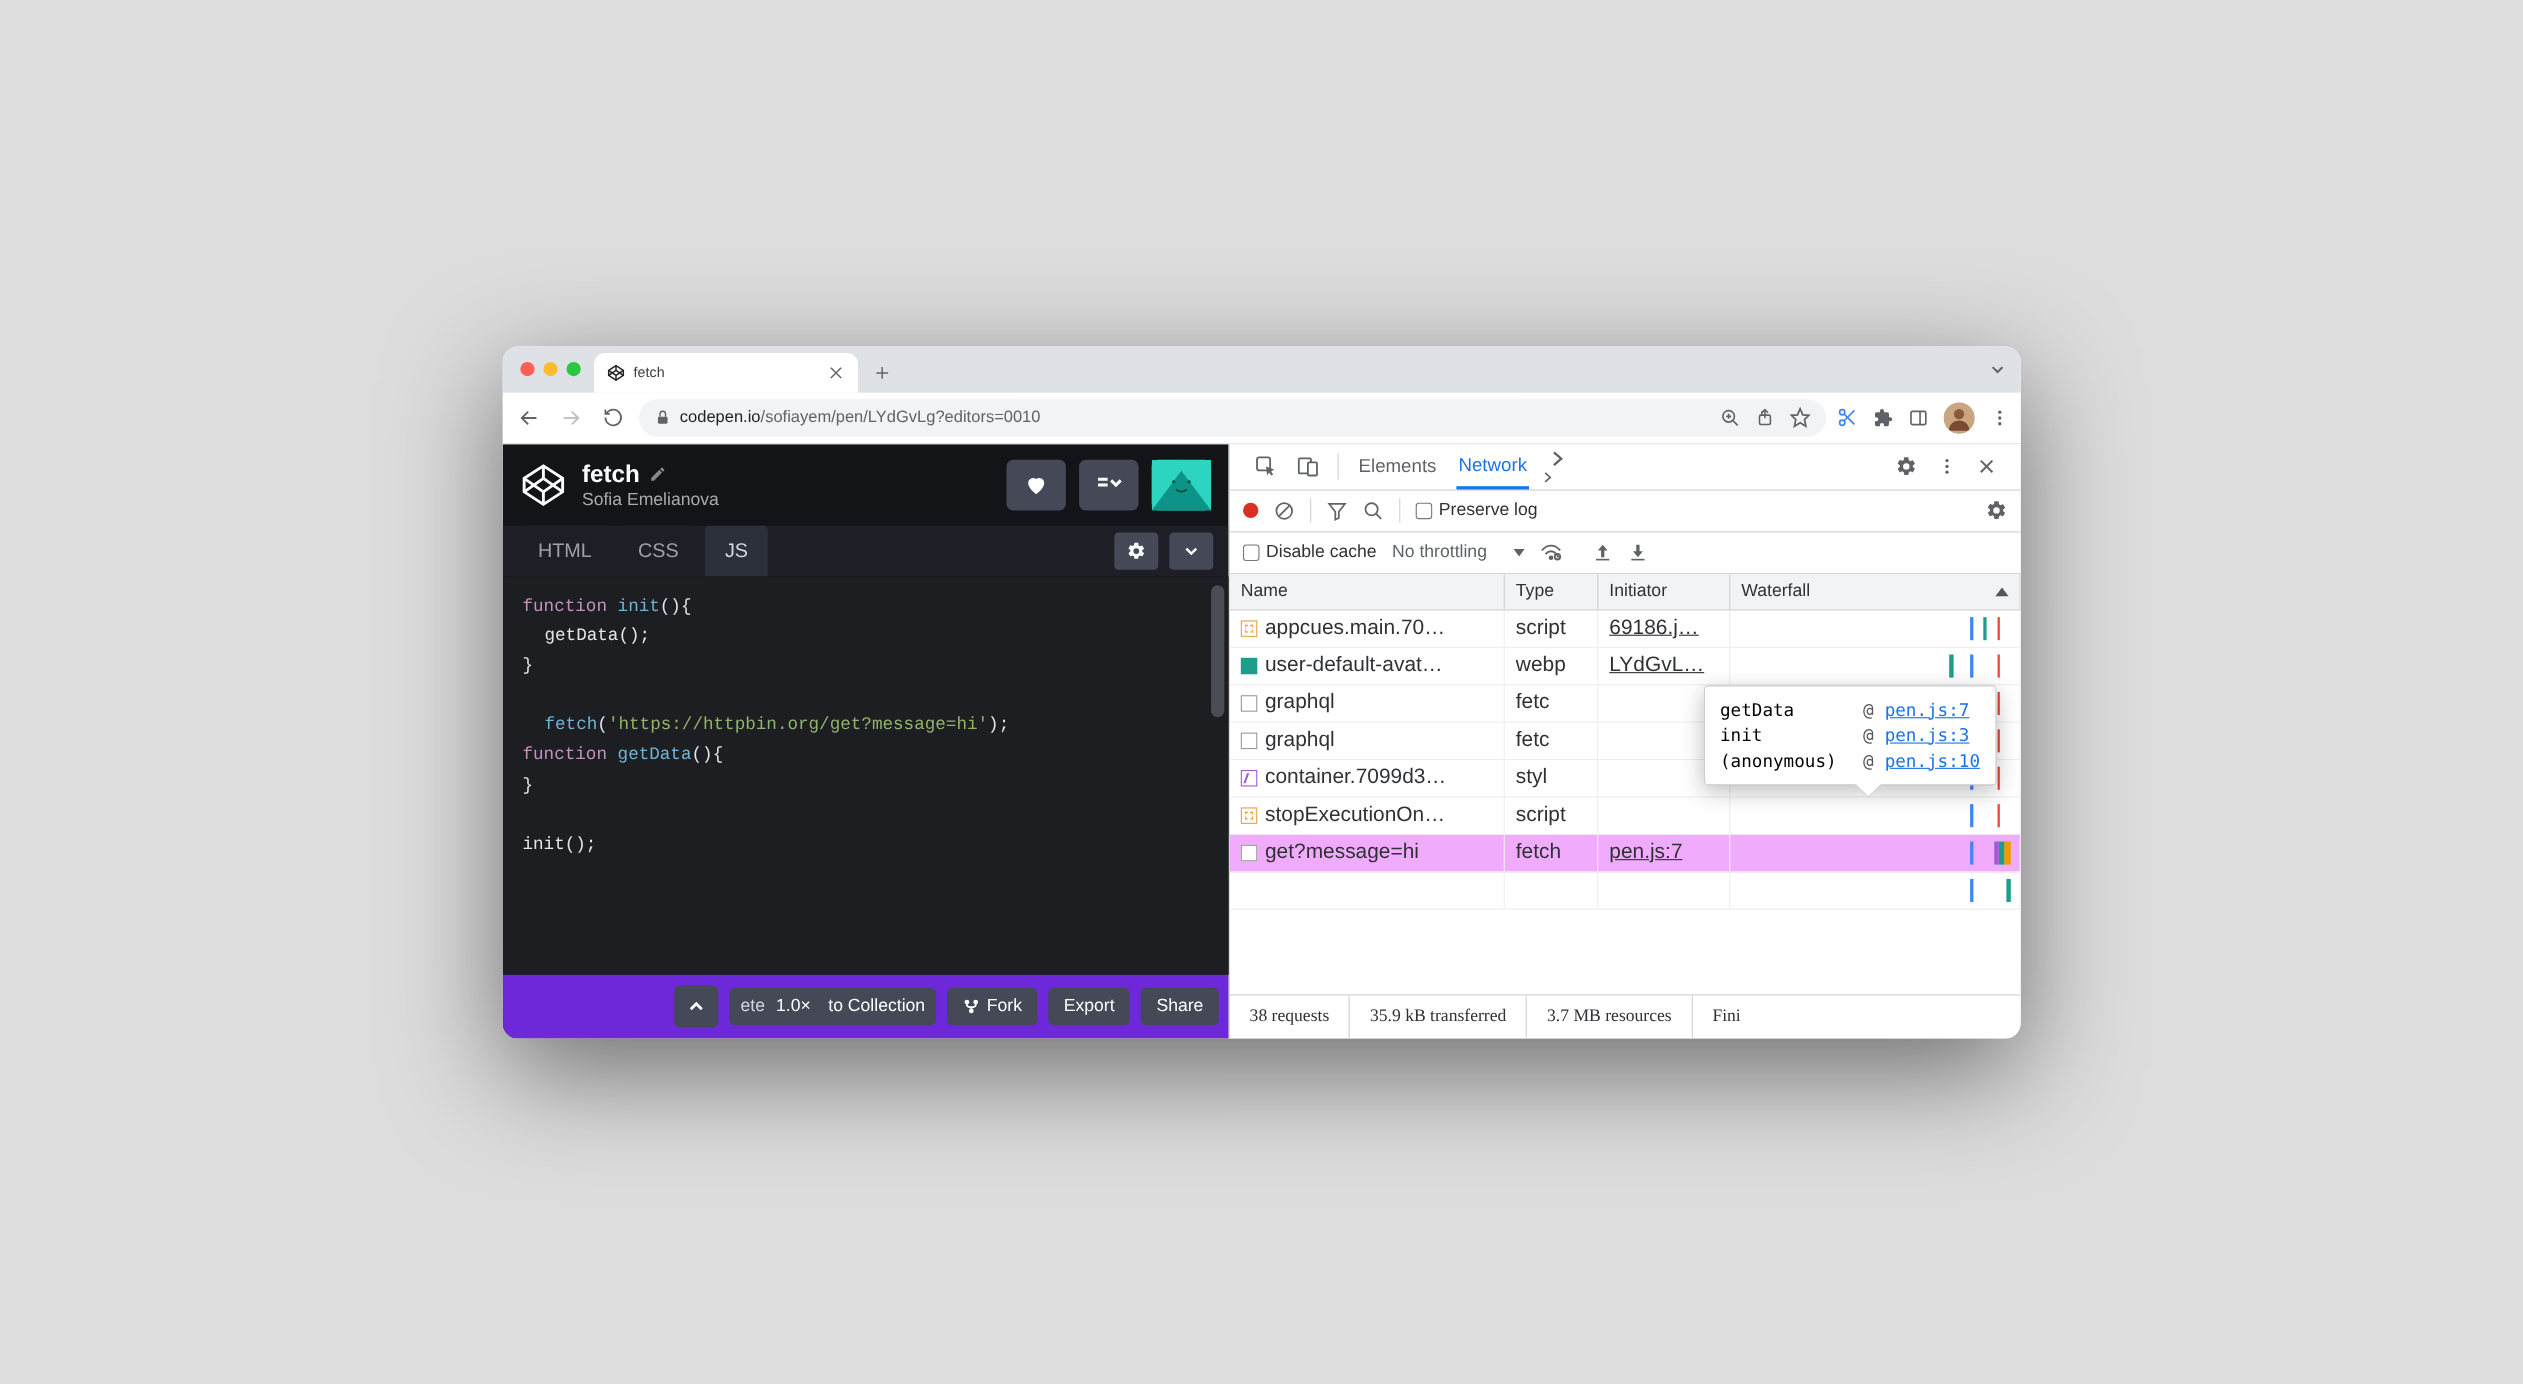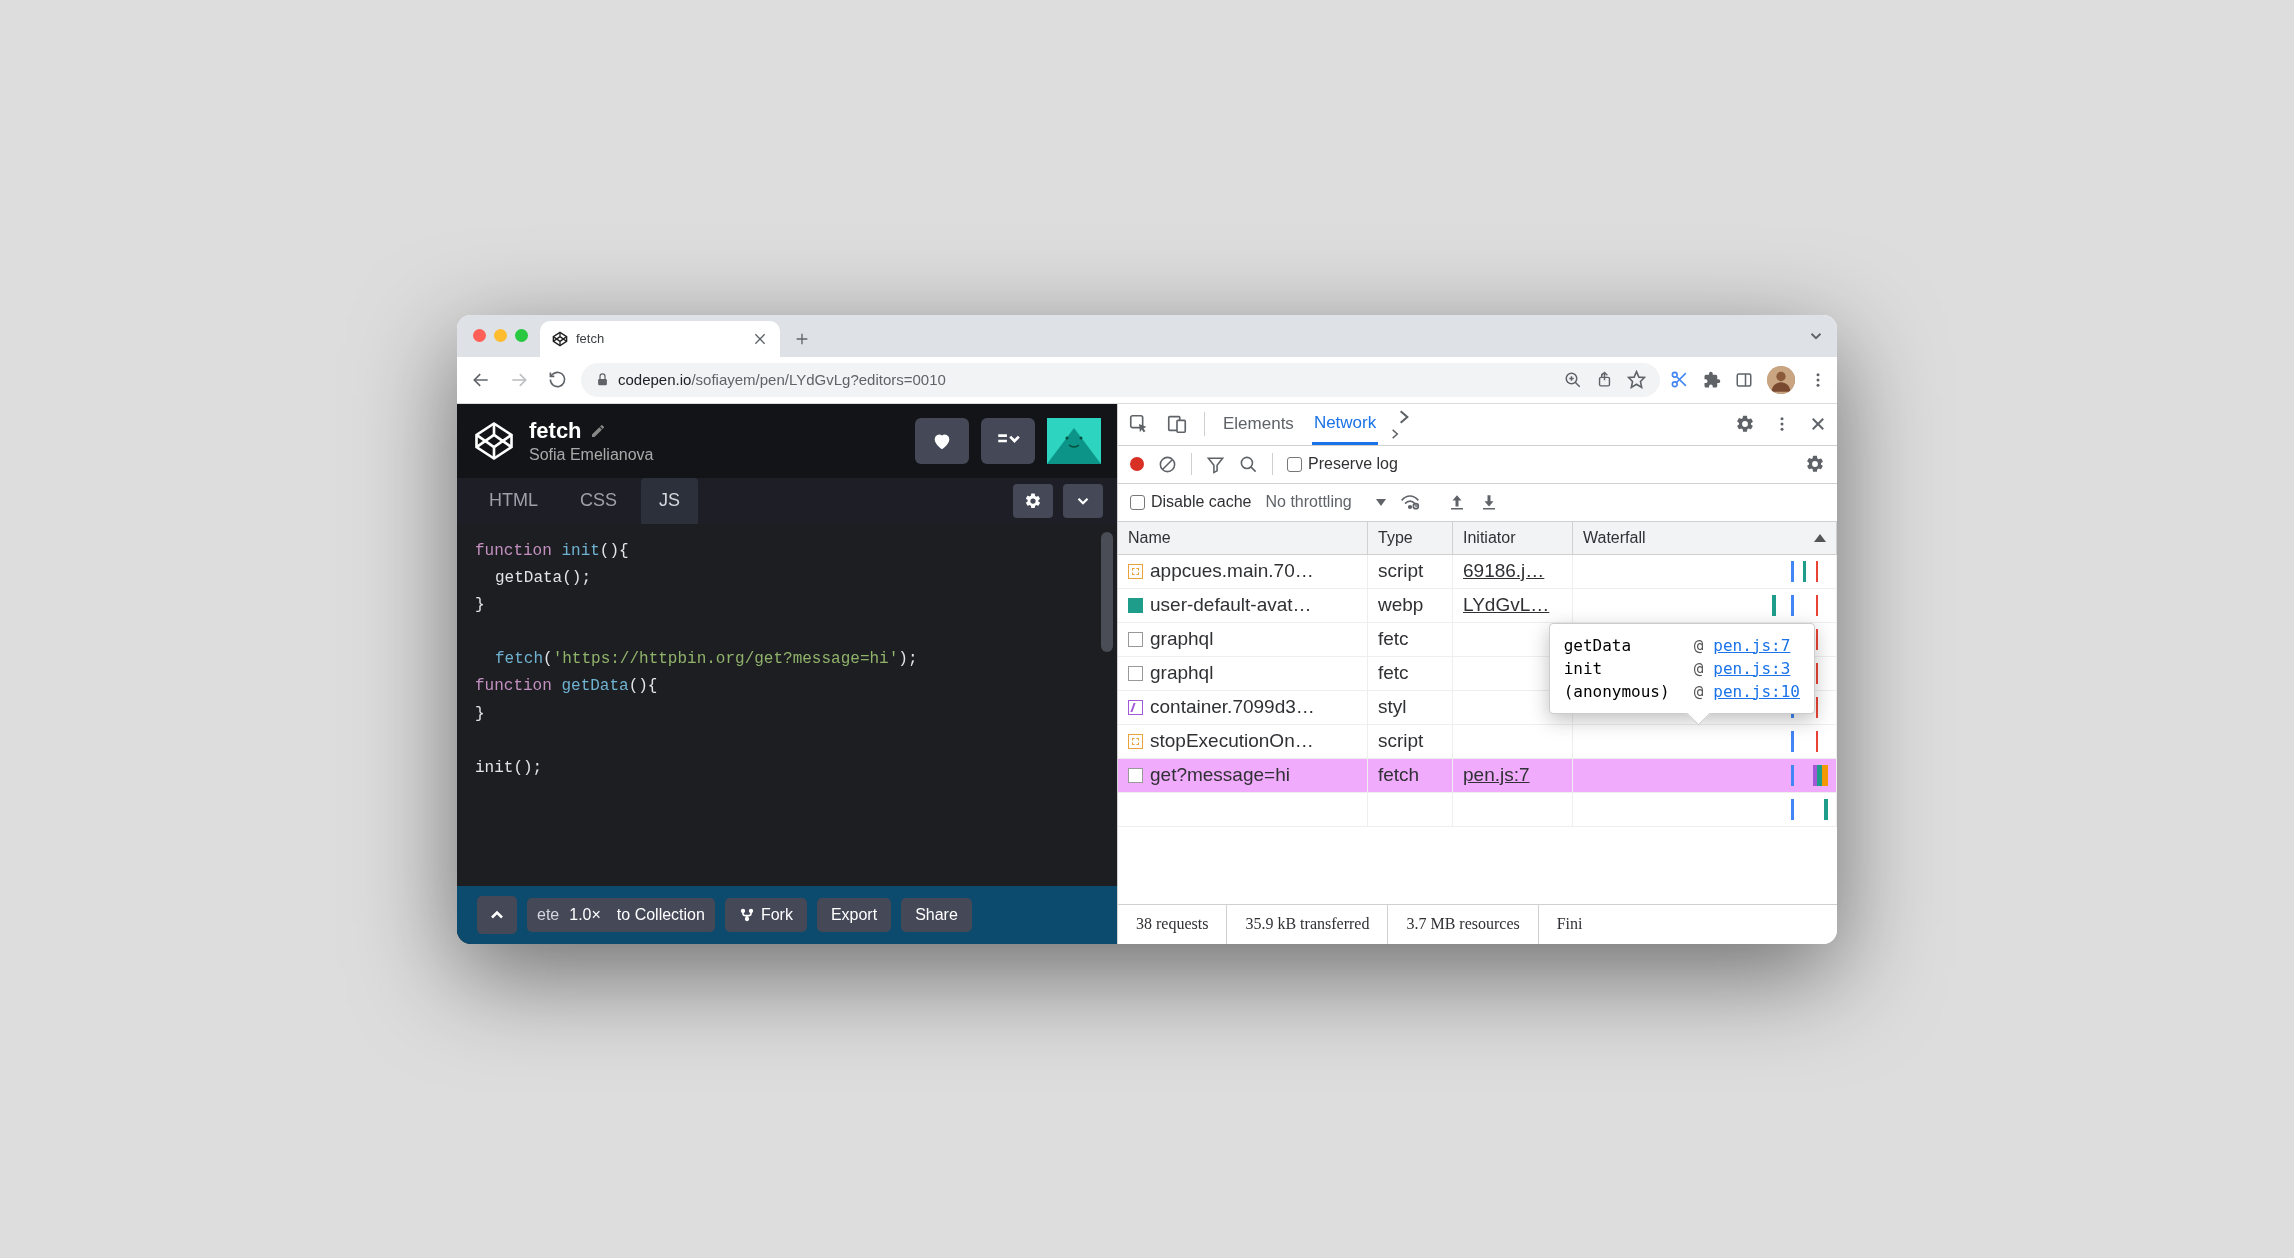--- a/index.html
+++ b/index.html
@@ -61,28 +61,28 @@
   
   .code-area { position:relative; flex:1; background:#1d1e22; padding: 14px 18px; font-family: "SFMono-Regular", Consolas, "Liberation Mono", Menlo, monospace; font-size:16px; line-height:1.7; color:#d5d7de; overflow:hidden;}
   .code-area .scrollbar {position:absolute; right:4px; top:8px; width:12px; height:120px; background:#4a4d56; border-radius:6px;}
   .tok-kw { color:#c490c0;}
   .tok-fn { color:#6fb3d2;}
   .tok-str { color:#90b36a;}
   .tok-plain { color:#e4e4e7;}
   .indent { display:inline-block; width: 20px;}
 
   
-  .cp-footer { background:#0c4a6e; display:flex; align-items:center; padding: 10px 20px; gap: 10px; font-size:16px;}
+  .cp-footer { background:#6d28d9; display:flex; align-items:center; padding: 10px 9px; gap: 10px; font-size:16px;justify-content:flex-end;}
   .cp-footer .ftr-btn { background:#444857; color:#fff; border-radius:5px; padding: 8px 14px; display:flex; align-items:center; gap:6px;}
   .cp-footer .ftr-chunk { background:#444857; color:#fff; border-radius:5px; padding: 8px 10px; display:flex; align-items:center; gap:10px;}
   .cp-footer .ftr-icon { width:40px; height:38px; background:#444857; color:#fff; border-radius:5px; display:flex; align-items:center; justify-content:center;}
   .cp-footer .light {color:#d5d7de;}
 
   
-  .dt-tabs { height:42px; display:flex; align-items:center; padding:0 10px; gap:16px; border-bottom:1px solid #d0d0d0; color:#5f6368;}
+  .dt-tabs { height:42px; display:flex; align-items:center; padding:0 22px; gap:16px; border-bottom:1px solid #d0d0d0; color:#5f6368;}
   .dt-tabs .divider{width:1px; height:24px; background:#d0d0d0;}
   .dt-tab { font-size:17px; color:#5f6368; padding: 0 2px; height:100%; display:flex; align-items:center; }
   .dt-tab.active { color:#1a73e8; border-bottom: 3px solid #1a73e8; font-weight:500;}
   .dt-tabs .right { margin-left:auto; display:flex; align-items:center; gap:18px;}
   
   .dt-toolbar { height:38px; display:flex; align-items:center; padding:0 12px; gap:14px; border-bottom:1px solid #d0d0d0; color:#5f6368;}
   .dt-record { width:14px; height:14px; border-radius:50%; background:#d93025;}
   .dt-check-row {display:flex; align-items:center; gap:6px; font-size:16px; color:#303134;}
   .dt-check-box {width:15px; height:15px; border:1.5px solid #777; border-radius:3px;}
   .dt-toolbar .divider{width:1px; height:22px; background:#d0d0d0;}

